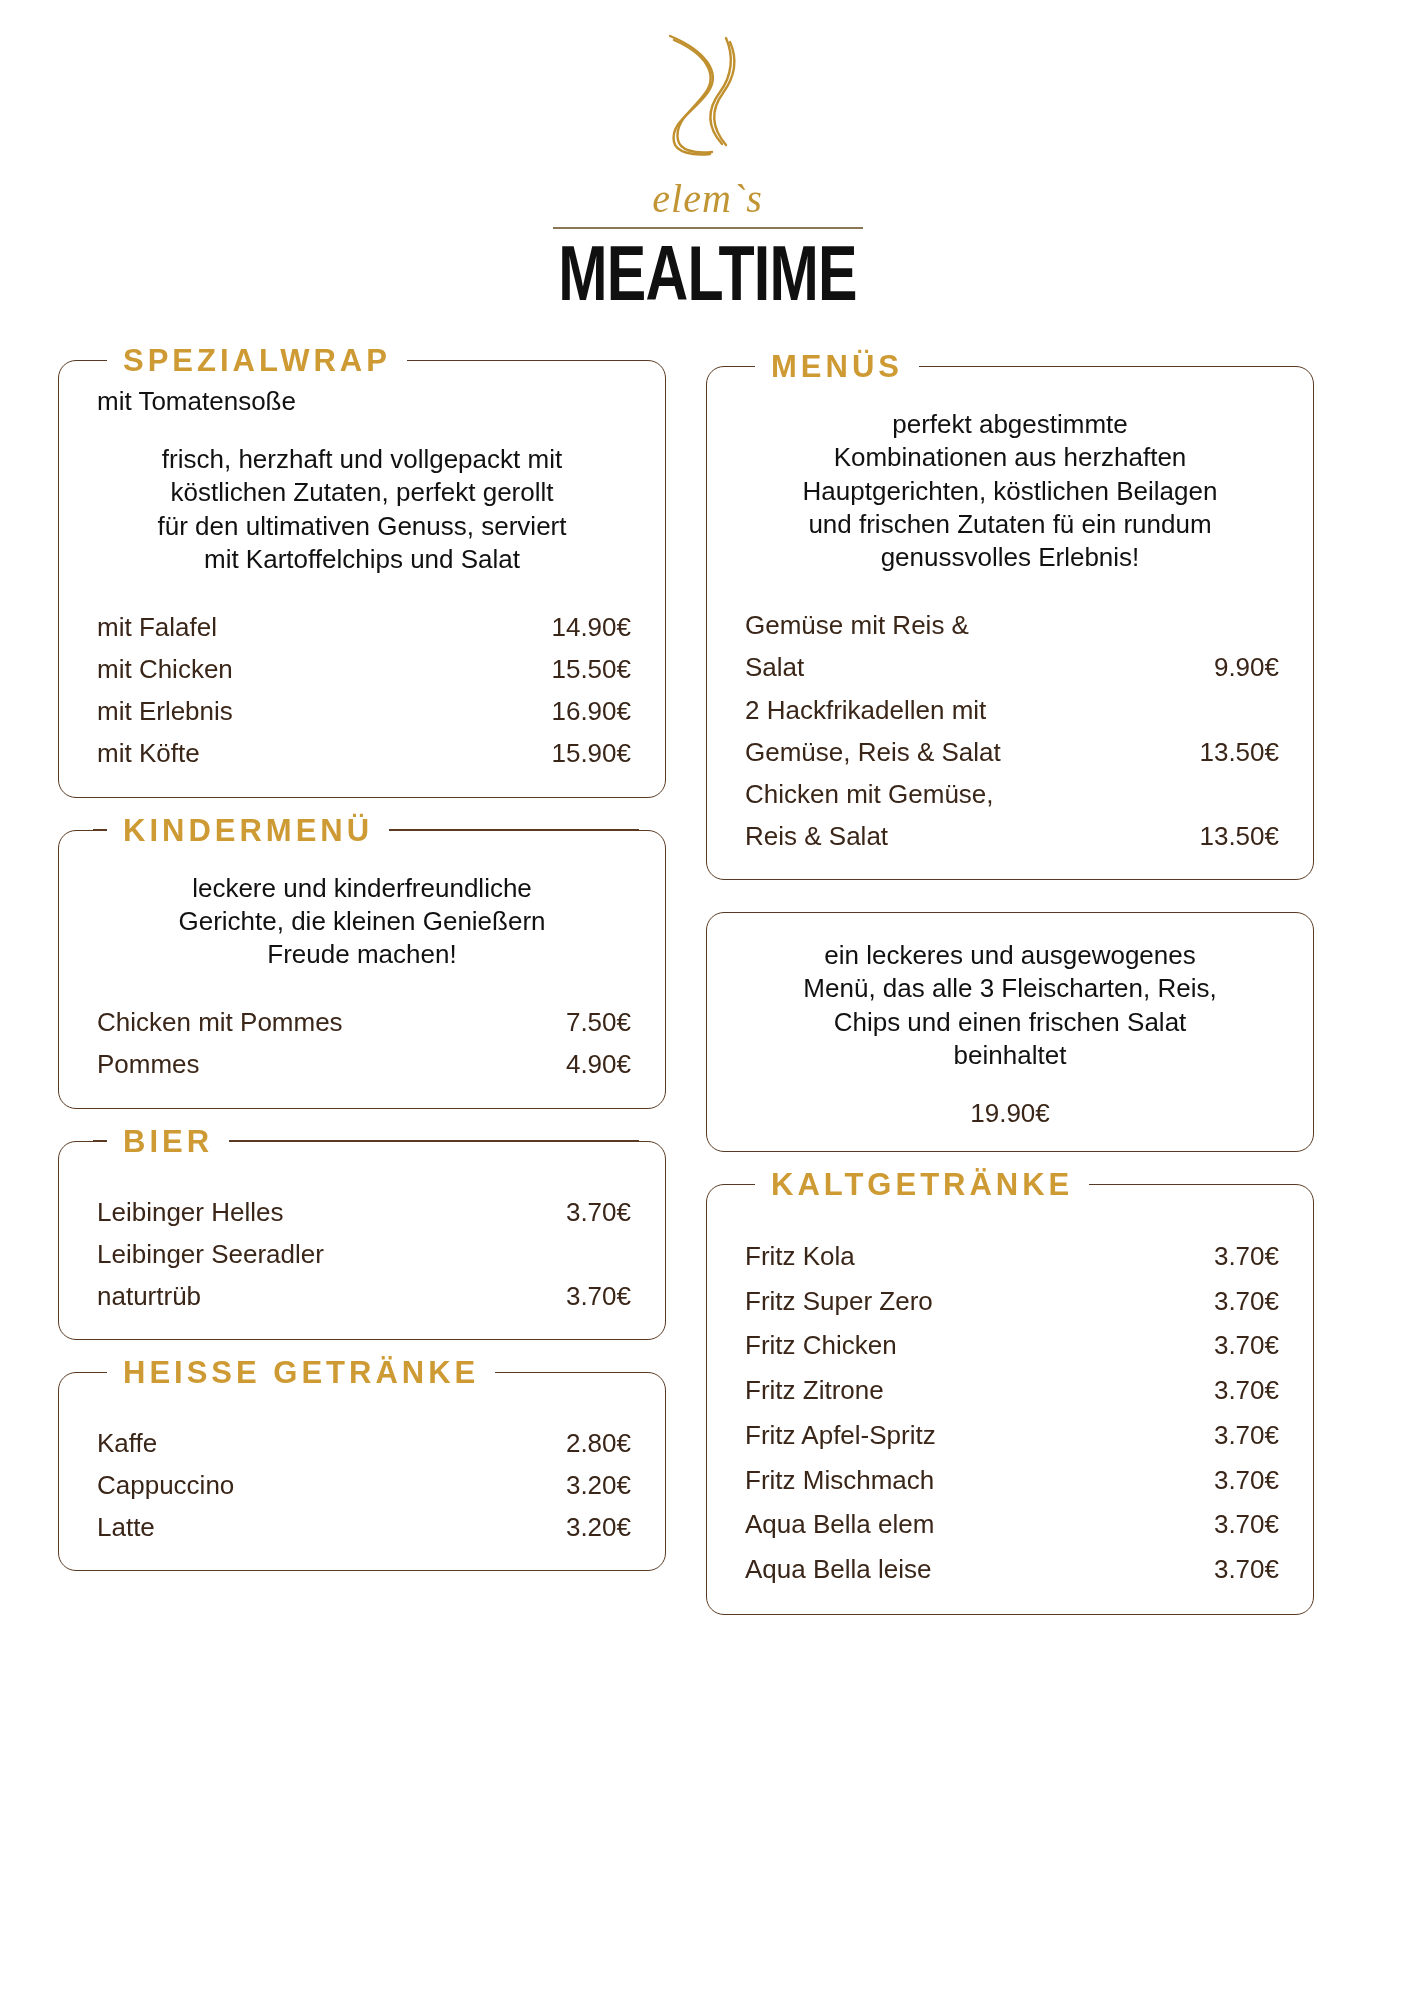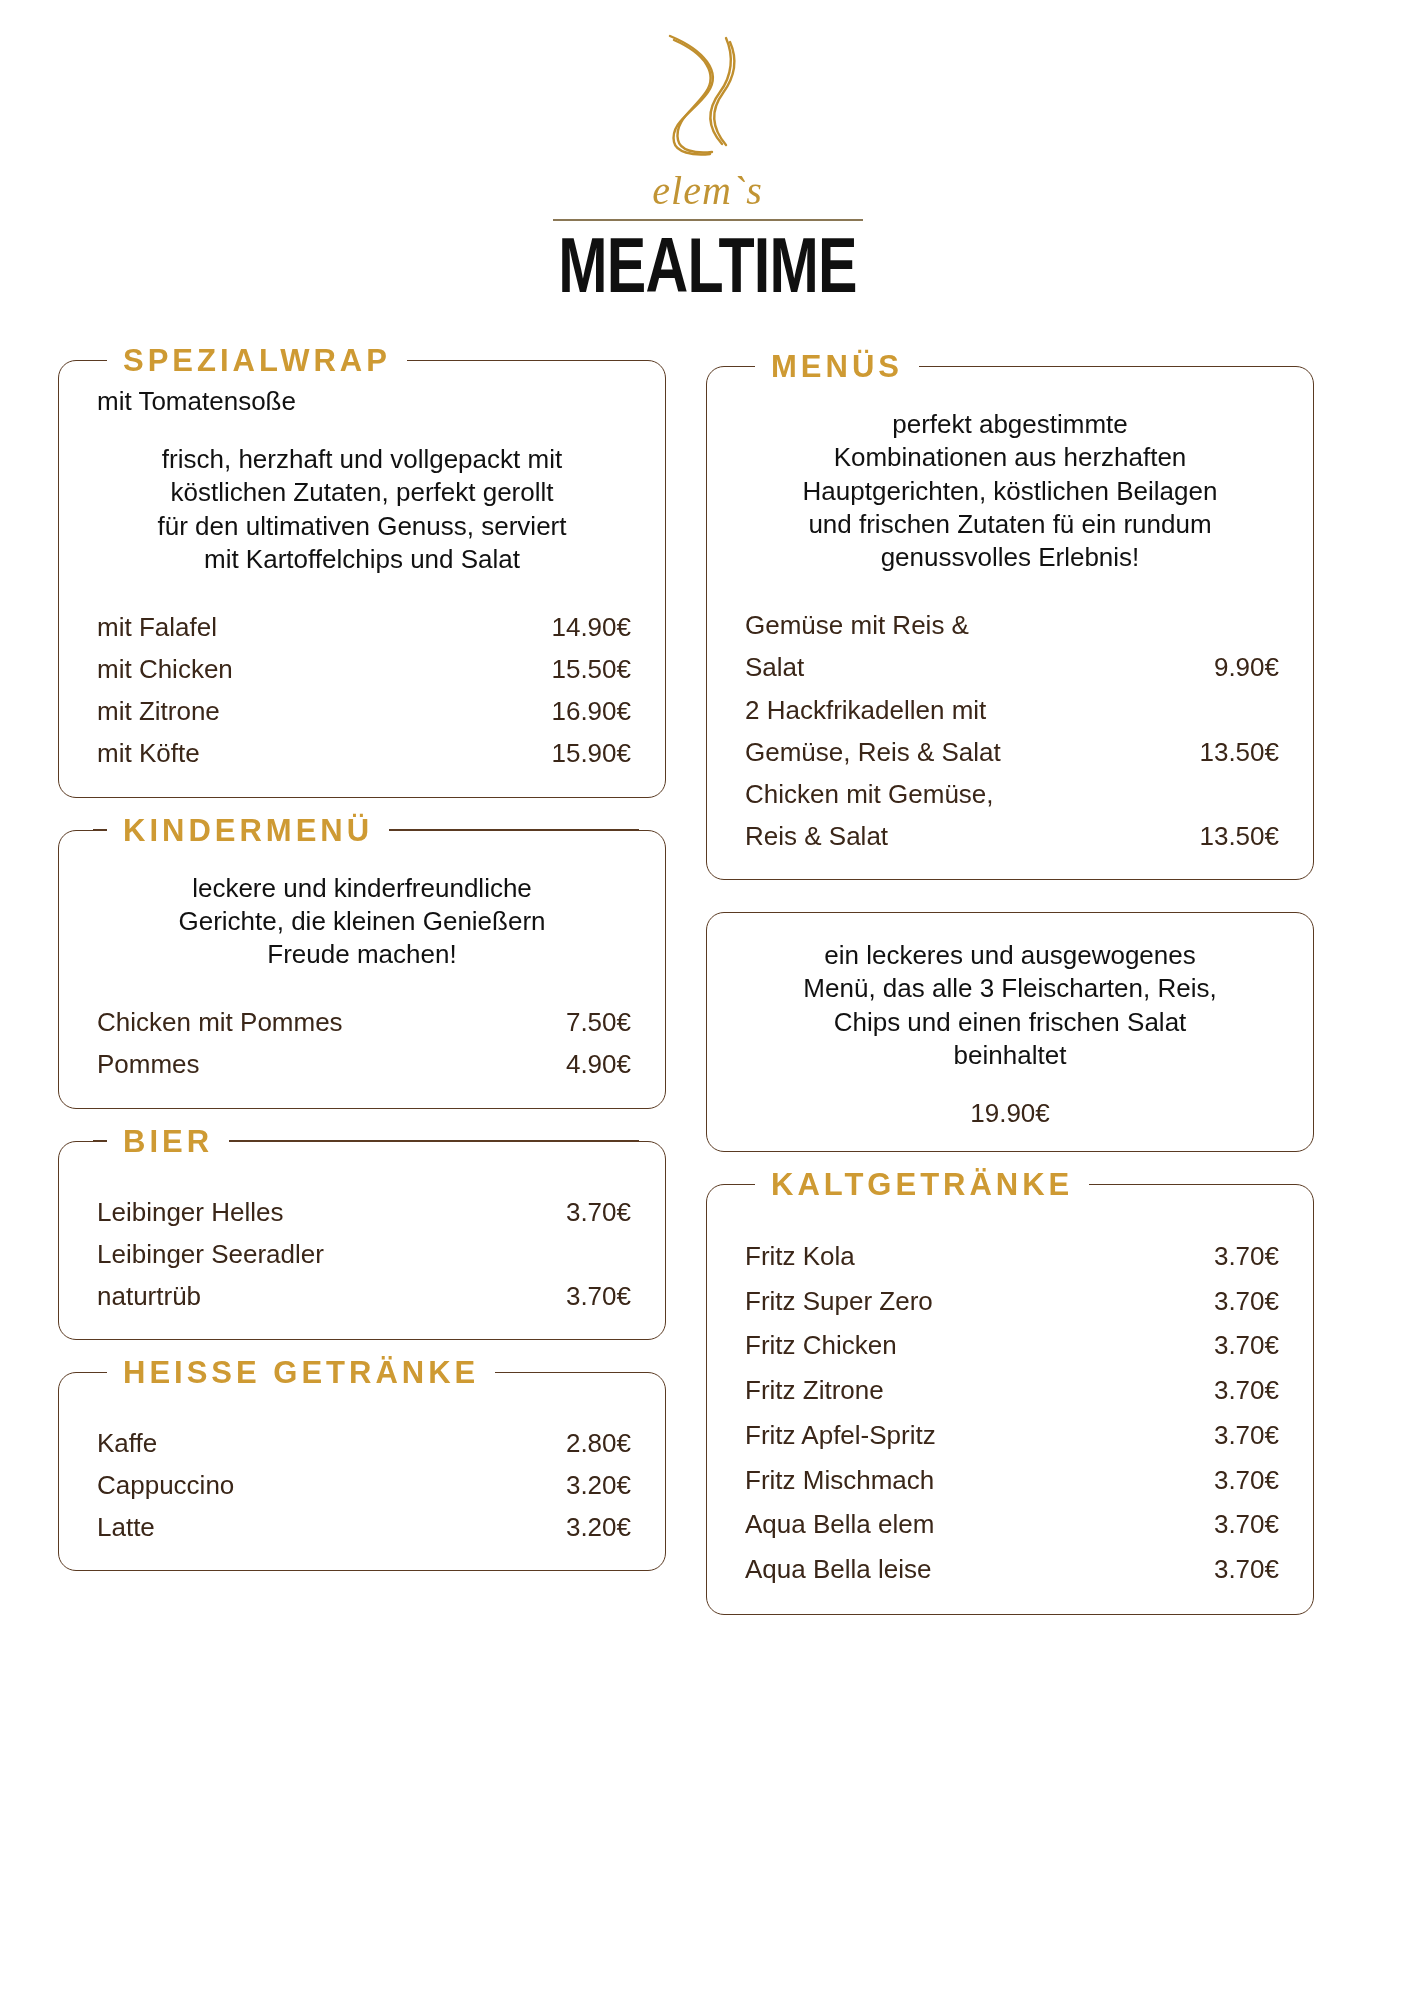--- a/index.html
+++ b/index.html
@@ -32,21 +32,21 @@
     height: 135px;
     display: block;
   }
   .brand-script {
     font-family: "Liberation Serif", serif;
     font-style: italic;
     font-size: 40px;
     color: #c19434;
     letter-spacing: 1px;
     line-height: 1;
-    margin-top: 10px;
+    margin-top: 18px;
   }
   .brand-rule {
     width: 310px;
     height: 2px;
     background: #8a7755;
     margin-top: 8px;
     margin-bottom: 4px;
   }
   .brand-word {
     font-family: "Liberation Sans", sans-serif;
@@ -177,21 +177,21 @@
             <div class="items">
               <div class="row">
                 <span class="nm">mit Falafel</span>
                 <span class="pr">14.90€</span>
               </div>
               <div class="row">
                 <span class="nm">mit Chicken</span>
                 <span class="pr">15.50€</span>
               </div>
               <div class="row">
-                <span class="nm">mit Zitrone</span>
+                <span class="nm">mit Erlebnis</span>
                 <span class="pr">16.90€</span>
               </div>
               <div class="row">
                 <span class="nm">mit Köfte</span>
                 <span class="pr">15.90€</span>
               </div>
             </div>
           </div>
         </div>
         <div class="card">

